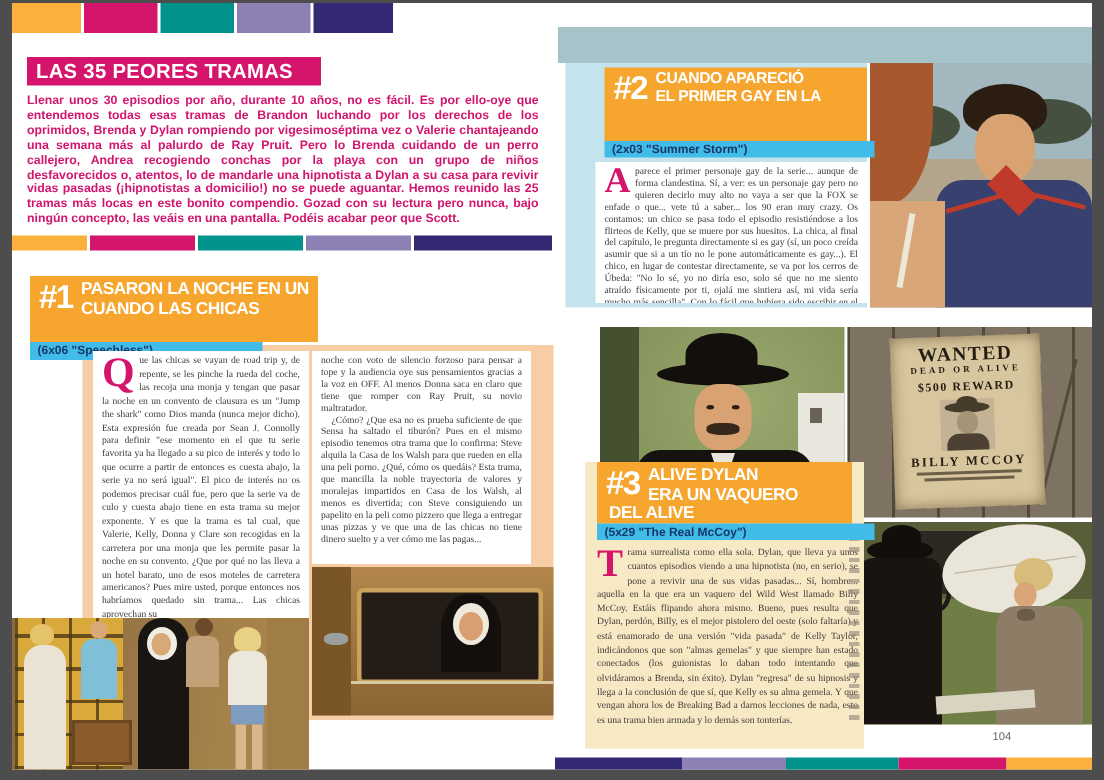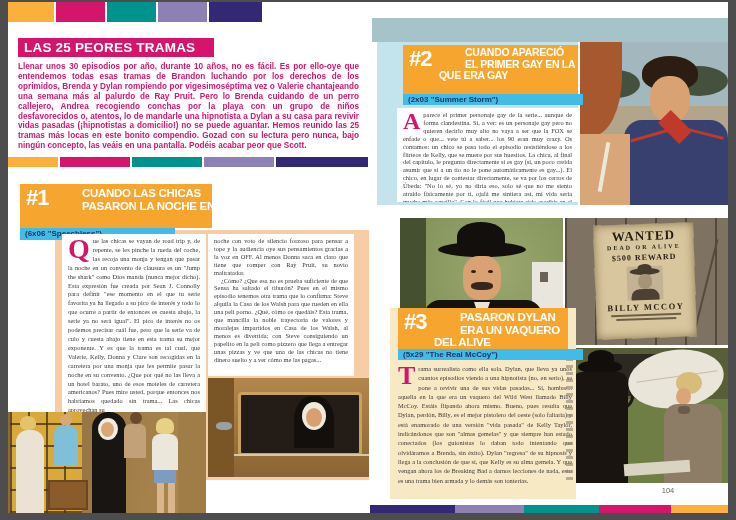--- a/index.html
+++ b/index.html
@@ -7,21 +7,21 @@
   .spread{position:absolute;left:8px;top:2px;width:720px;height:511px;background:#ffffff;}
   .abs{position:absolute;}
   .block{position:absolute;height:20px;}
   
   .title-box{position:absolute;left:10px;top:36px;width:190px;height:19px;background:#D4156B;
     color:#fff;font:bold 13.5px/19px "Liberation Sans",sans-serif;padding-left:6px;letter-spacing:.2px;}
   .intro{position:absolute;left:10px;top:60px;width:341px;height:94px;color:#D2156F;
     font:bold 8.2px/9.9px "Liberation Sans",sans-serif;text-align:justify;overflow:hidden;}
   .headline{background:#F6A62E;color:#fff;position:absolute;overflow:hidden;}
   .headnum{position:absolute;left:6px;top:1px;font-weight:bold;font-size:22px;letter-spacing:-1px;color:#fff;}
-  .hlines{padding:3px 4px 0 8px;margin-left:28px;}
+  .hlines{padding:3px 4px 0 8px;}
   .hl{font:bold 11.5px/12.5px "Liberation Sans",sans-serif;letter-spacing:-.3px;white-space:nowrap;}
   .hl2{font:bold 10.5px/11.5px "Liberation Sans",sans-serif;letter-spacing:-.3px;white-space:nowrap;}
   .ind{margin-left:26px;}
   .epband{position:absolute;background:#41BCE8;color:#17386b;
     font:bold 8px/11px "Liberation Sans",sans-serif;padding-left:5px;white-space:nowrap;overflow:hidden;}
   .panel{position:absolute;}
   .whitebox{position:absolute;background:#fff;overflow:hidden;}
   .bodytxt{font:6.4px/8.9px "Liberation Serif",serif;color:#3d3a38;text-align:justify;padding:3px 6px;}
   .bodytxt2{font:6.4px/7.9px "Liberation Serif",serif;color:#3d3a38;text-align:justify;padding:3px 6px;}
   .bodytxt3{font:6.4px/9.3px "Liberation Serif",serif;color:#3d3a38;text-align:justify;}
@@ -39,36 +39,36 @@
 <div class="spread">
 
   <div>
 
     <div class="block" style="left:0;width:46px;background:#FBB03B;"></div>
     <div class="block" style="left:48px;width:49px;background:#D4156B;"></div>
     <div class="block" style="left:99px;width:49px;background:#00938E;"></div>
     <div class="block" style="left:150px;width:49px;background:#8D80B5;"></div>
     <div class="block" style="left:201px;width:53px;background:#322873;"></div>
 
-    <div class="title-box">LAS 25 PEORES TRAMAS</div>
+    <div class="title-box">LAS 35 PEORES TRAMAS</div>
     <div class="intro">Llenar unos 30 episodios por año, durante 10 años, no es fácil. Es por ello-oye que entendemos todas esas tramas de Brandon luchando por los derechos de los oprimidos, Brenda y Dylan rompiendo por vigesimoséptima vez o Valerie chantajeando una semana más al palurdo de Ray Pruit. Pero lo Brenda cuidando de un perro callejero, Andrea recogiendo conchas por la playa con un grupo de niños desfavorecidos o, atentos, lo de mandarle una hipnotista a Dylan a su casa para revivir vidas pasadas (¡hipnotistas a domicilio!) no se puede aguantar. Hemos reunido las 25 tramas más locas en este bonito compendio. Gozad con su lectura pero nunca, bajo ningún concepto, las veáis en una pantalla. Podéis acabar peor que Scott.</div>
 
     <div class="abs" style="left:0;top:155px;width:50px;height:10px;background:#FBB03B;"></div>
     <div class="abs" style="left:52px;top:155px;width:70px;height:10px;background:#D4156B;"></div>
     <div class="abs" style="left:124px;top:155px;width:70px;height:10px;background:#00938E;"></div>
     <div class="abs" style="left:196px;top:155px;width:70px;height:10px;background:#8D80B5;"></div>
     <div class="abs" style="left:268px;top:155px;width:92px;height:10px;background:#322873;"></div>
 
     <div class="panel" style="left:47px;top:228px;width:314px;height:250px;background:#F6CDA4;"></div>
 
     <div class="headline" style="left:12px;top:182px;width:192px;height:44px;">
       <span class="headnum">#1</span>
       <div class="hlines">
+        <div class="hl ind">PASARON LA NOCHE EN UN</div>
         <div class="hl ind">CUANDO LAS CHICAS</div>
-        <div class="hl ind">PASARON LA NOCHE EN UN</div>
       </div>
     </div>
     <div class="epband" style="left:12px;top:226px;width:150px;height:12px;">(6x06 "Speechless")</div>
 
     <div class="whitebox" style="left:54px;top:232px;width:144px;height:198px;">
       <div class="bodytxt">
         <span class="dropcap">Q</span><span>ue las chicas se vayan de road trip y, de repente, se les pinche la rueda del coche, las recoja una monja y tengan que pasar la noche en un convento de clausura es un "Jump the shark" como Dios manda (nunca mejor dicho). Esta expresión fue creada por Sean J. Connolly para definir "ese momento en el que tu serie favorita ya ha llegado a su pico de interés y todo lo que ocurre a partir de entonces es cuesta abajo, la serie ya no será igual". El pico de interés no os podemos precisar cuál fue, pero que la serie va de culo y cuesta abajo tiene en esta trama su mejor exponente. Y es que la trama es tal cual, que Valerie, Kelly, Donna y Clare son recogidas en la carretera por una monja que les permite pasar la noche en su convento. ¿Que por qué no las lleva a un hotel barato, uno de esos moteles de carretera americanos? Pues mire usted, porque entonces nos habríamos quedado sin trama... Las chicas aprovechan su</span>
       </div>
     </div>
     <div class="whitebox" style="left:200px;top:232px;width:146px;height:142px;">
@@ -126,21 +126,20 @@
       <div class="abs" style="left:-8px;top:-6px;width:50px;height:100px;background:#a8582f;border-radius:0 0 60% 0;"></div>
       <div class="abs" style="left:0;top:92px;width:50px;height:71px;background:#d8a678;"></div>
       <div class="abs" style="left:22px;top:100px;width:4px;height:50px;background:#ece8d6;transform:rotate(10deg);"></div>
     </div>
 
     <div class="headline" style="left:395px;top:43px;width:175px;height:49px;">
       <span class="headnum">#2</span>
       <div class="hlines" style="padding-top:2px;">
         <div class="hl2 ind">CUANDO APARECIÓ</div>
         <div class="hl2 ind">EL PRIMER GAY EN LA</div>
-        <div class="hl2">QUE ERA GAY</div>
       </div>
     </div>
     <div class="epband" style="left:395px;top:92px;width:175px;height:11px;">(2x03 "Summer Storm")</div>
     <div class="whitebox" style="left:389px;top:106px;width:181px;height:94px;">
       <div class="bodytxt2">
         <span class="dropcap" style="font-size:24px;line-height:19px;">A</span><span>parece el primer personaje gay de la serie... aunque de forma clandestina. Sí, a ver: es un personaje gay pero no quieren decirlo muy alto no vaya a ser que la FOX se enfade o que... vete tú a saber... los 90 eran muy crazy. Os contamos: un chico se pasa todo el episodio resistiéndose a los flirteos de Kelly, que se muere por sus huesitos. La chica, al final del capítulo, le pregunta directamente si es gay (sí, un poco creída asumir que si a un tío no le pone automáticamente es gay...). El chico, en lugar de contestar directamente, se va por los cerros de Úbeda: "No lo sé, yo no diría eso, solo sé que no me siento atraído físicamente por ti, ojalá me sintiera así, mi vida sería mucho más sencilla". Con lo fácil que hubiera sido escribir en el guion: "Sí".</span>
       </div>
     </div>
 
     <div class="photo" style="left:392px;top:216px;width:163px;height:127px;background:radial-gradient(circle at 60% 40%,#9aa86e,#7d8c55);">
@@ -172,21 +171,21 @@
         <div style="font:bold 8.5px/10px 'Liberation Serif',serif;letter-spacing:1.5px;">BILLY MCCOY</div>
         <div style="margin:2px auto 0;width:70px;height:2px;background:#6b5f48;"></div>
         <div style="margin:2px auto 0;width:60px;height:2px;background:#6b5f48;"></div>
       </div>
     </div>
 
     <div class="panel" style="left:382px;top:306px;width:186px;height:191px;background:#F8E9C5;"></div>
     <div class="headline" style="left:390px;top:306px;width:170px;height:41px;z-index:2;">
       <span class="headnum">#3</span>
       <div class="hlines">
-        <div class="hl ind">PASARON DYLAN</div>
+        <div class="hl ind">ALIVE DYLAN</div>
         <div class="hl ind">ERA UN VAQUERO</div>
         <div class="hl">DEL ALIVE</div>
       </div>
     </div>
     <div class="epband" style="left:390px;top:347px;width:180px;height:11px;z-index:2;">(5x29 "The Real McCoy")</div>
     <div class="abs bodytxt3" style="left:390px;top:362px;width:174px;height:134px;overflow:hidden;">
       <span class="dropcap" style="font-size:26px;line-height:21px;">T</span><span>rama surrealista como ella sola. Dylan, que lleva ya unos cuantos episodios viendo a una hipnotista (no, en serio), se pone a revivir una de sus vidas pasadas... Sí, hombre... aquella en la que era un vaquero del Wild West llamado Billy McCoy. Estáis flipando ahora mismo. Bueno, pues resulta que Dylan, perdón, Billy, es el mejor pistolero del oeste (solo faltaría) y está enamorado de una versión "vida pasada" de Kelly Taylor, indicándonos que son "almas gemelas" y que siempre han estado conectados (los guionistas lo daban todo intentando que olvidáramos a Brenda, sin éxito). Dylan "regresa" de su hipnosis y llega a la conclusión de que sí, que Kelly es su alma gemela. Y que vengan ahora los de Breaking Bad a darnos lecciones de nada, esto es una trama bien armada y lo demás son tonterías.</span>
     </div>
 
     <div class="abs" style="left:558px;top:352px;width:7px;height:126px;background:repeating-linear-gradient(0deg,#8b8576 0 3px,transparent 3px 7px);opacity:.6;"></div>

